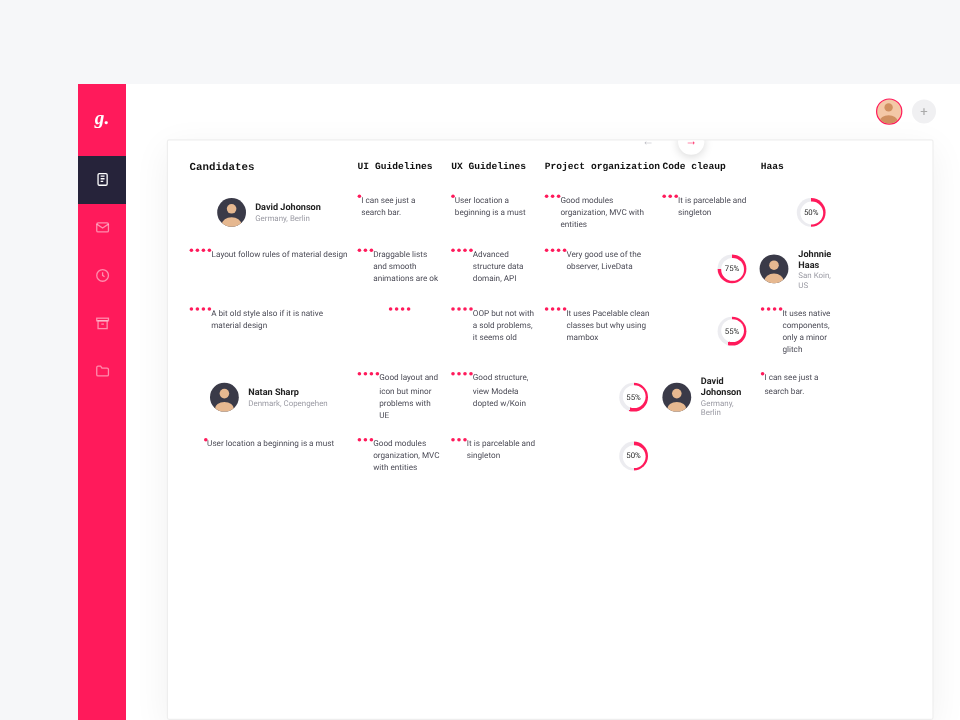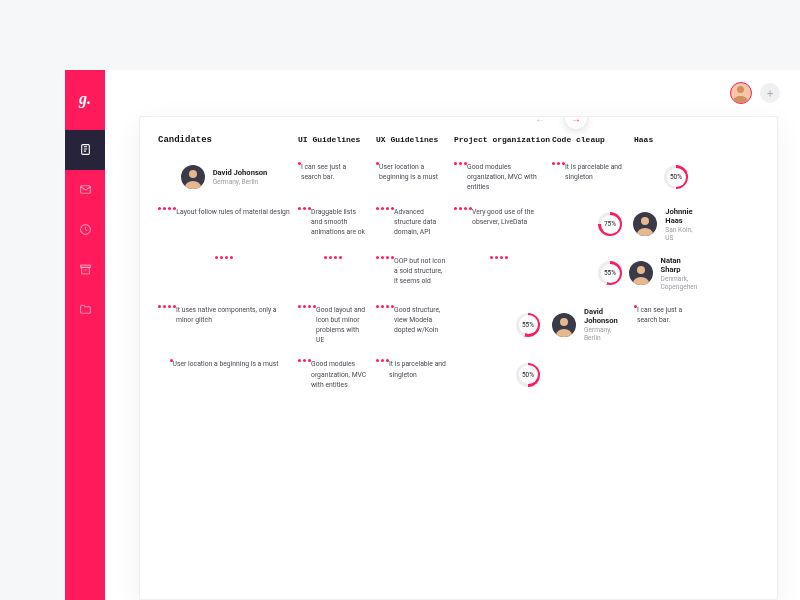--- a/index.html
+++ b/index.html
@@ -349,77 +349,79 @@
               <div class="cand-loc">San Koin, US</div>
             </div>
           </div>
           <div class="row">
             <div class="dots">
               <span class="dot"></span>
               <span class="dot"></span>
               <span class="dot"></span>
               <span class="dot"></span>
             </div>
-          </div>
-          <div class="row">
-            <div class="dots">
-              <span class="dot"></span>
-              <span class="dot"></span>
-              <span class="dot"></span>
-              <span class="dot"></span>
-            </div>
-          </div>
-          <div class="row">
-            <div class="dots">
-              <span class="dot"></span>
-              <span class="dot"></span>
-              <span class="dot"></span>
-              <span class="dot"></span>
-            </div>
-            <div class="note">OOP but not icon a sold structure, it seems old</div>
-          </div>
-          <div class="row">
-            <div class="dots">
-              <span class="dot"></span>
-              <span class="dot"></span>
-              <span class="dot"></span>
-              <span class="dot"></span>
-            </div>
+            <div class="note">A bit old style also if it is native material design</div>
+          </div>
+          <div class="row">
+            <div class="dots">
+              <span class="dot"></span>
+              <span class="dot"></span>
+              <span class="dot"></span>
+              <span class="dot"></span>
+            </div>
+          </div>
+          <div class="row">
+            <div class="dots">
+              <span class="dot"></span>
+              <span class="dot"></span>
+              <span class="dot"></span>
+              <span class="dot"></span>
+            </div>
+            <div class="note">OOP but not with a sold problems, it seems old</div>
+          </div>
+          <div class="row">
+            <div class="dots">
+              <span class="dot"></span>
+              <span class="dot"></span>
+              <span class="dot"></span>
+              <span class="dot"></span>
+            </div>
+            <div class="note">It uses Pacelable clean classes but why using mambox</div>
           </div>
           <div class="row score-cell">
             <div class="score-ring" style="background: conic-gradient(rgb(255, 26, 91) 0deg, rgb(255, 26, 91) 198deg, rgb(236, 236, 240) 198deg, rgb(236, 236, 240) 360deg);">
               <div class="score-text">55%</div>
             </div>
+          </div>
+          <div class="row">
+            <div class="dots">
+              <span class="dot"></span>
+              <span class="dot"></span>
+              <span class="dot"></span>
+              <span class="dot"></span>
+            </div>
+            <div class="note">It uses native components, only a minor glitch</div>
           </div>
           <div class="row cand">
             <div class="cand-avatar">
               <div class="h"></div>
               <div class="b"></div>
             </div>
             <div>
               <div class="cand-name">Natan Sharp</div>
               <div class="cand-loc">Denmark, Copengehen</div>
             </div>
           </div>
           <div class="row">
             <div class="dots">
               <span class="dot"></span>
               <span class="dot"></span>
               <span class="dot"></span>
               <span class="dot"></span>
             </div>
-            <div class="note">It uses native components, only a minor glitch</div>
-          </div>
-          <div class="row">
-            <div class="dots">
-              <span class="dot"></span>
-              <span class="dot"></span>
-              <span class="dot"></span>
-              <span class="dot"></span>
-            </div>
             <div class="note">Good layout and icon but minor problems with UE</div>
           </div>
           <div class="row">
             <div class="dots">
               <span class="dot"></span>
               <span class="dot"></span>
               <span class="dot"></span>
               <span class="dot"></span>
             </div>
             <div class="note">Good structure, view Modeła dopted w/Koin</div>

